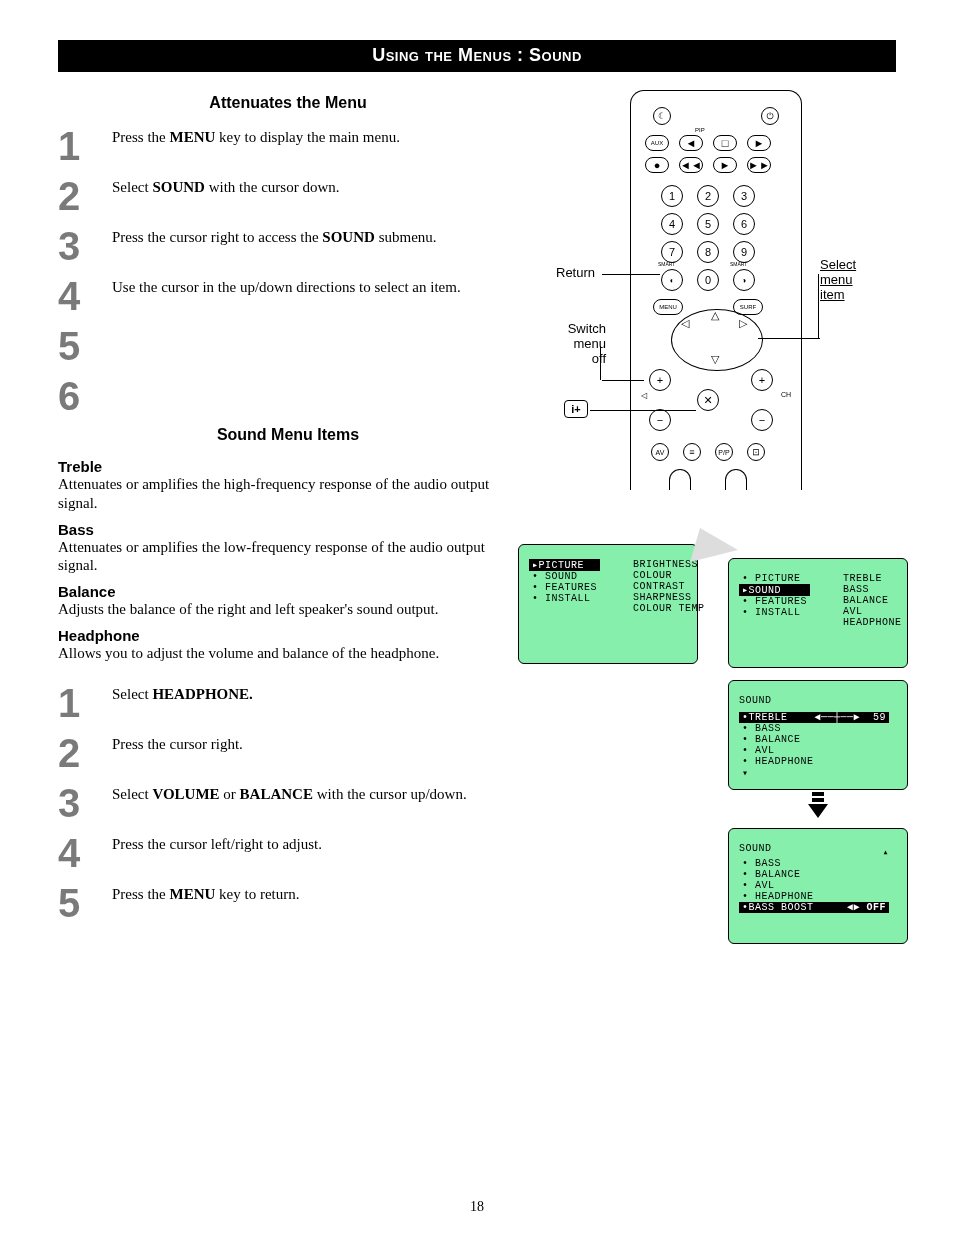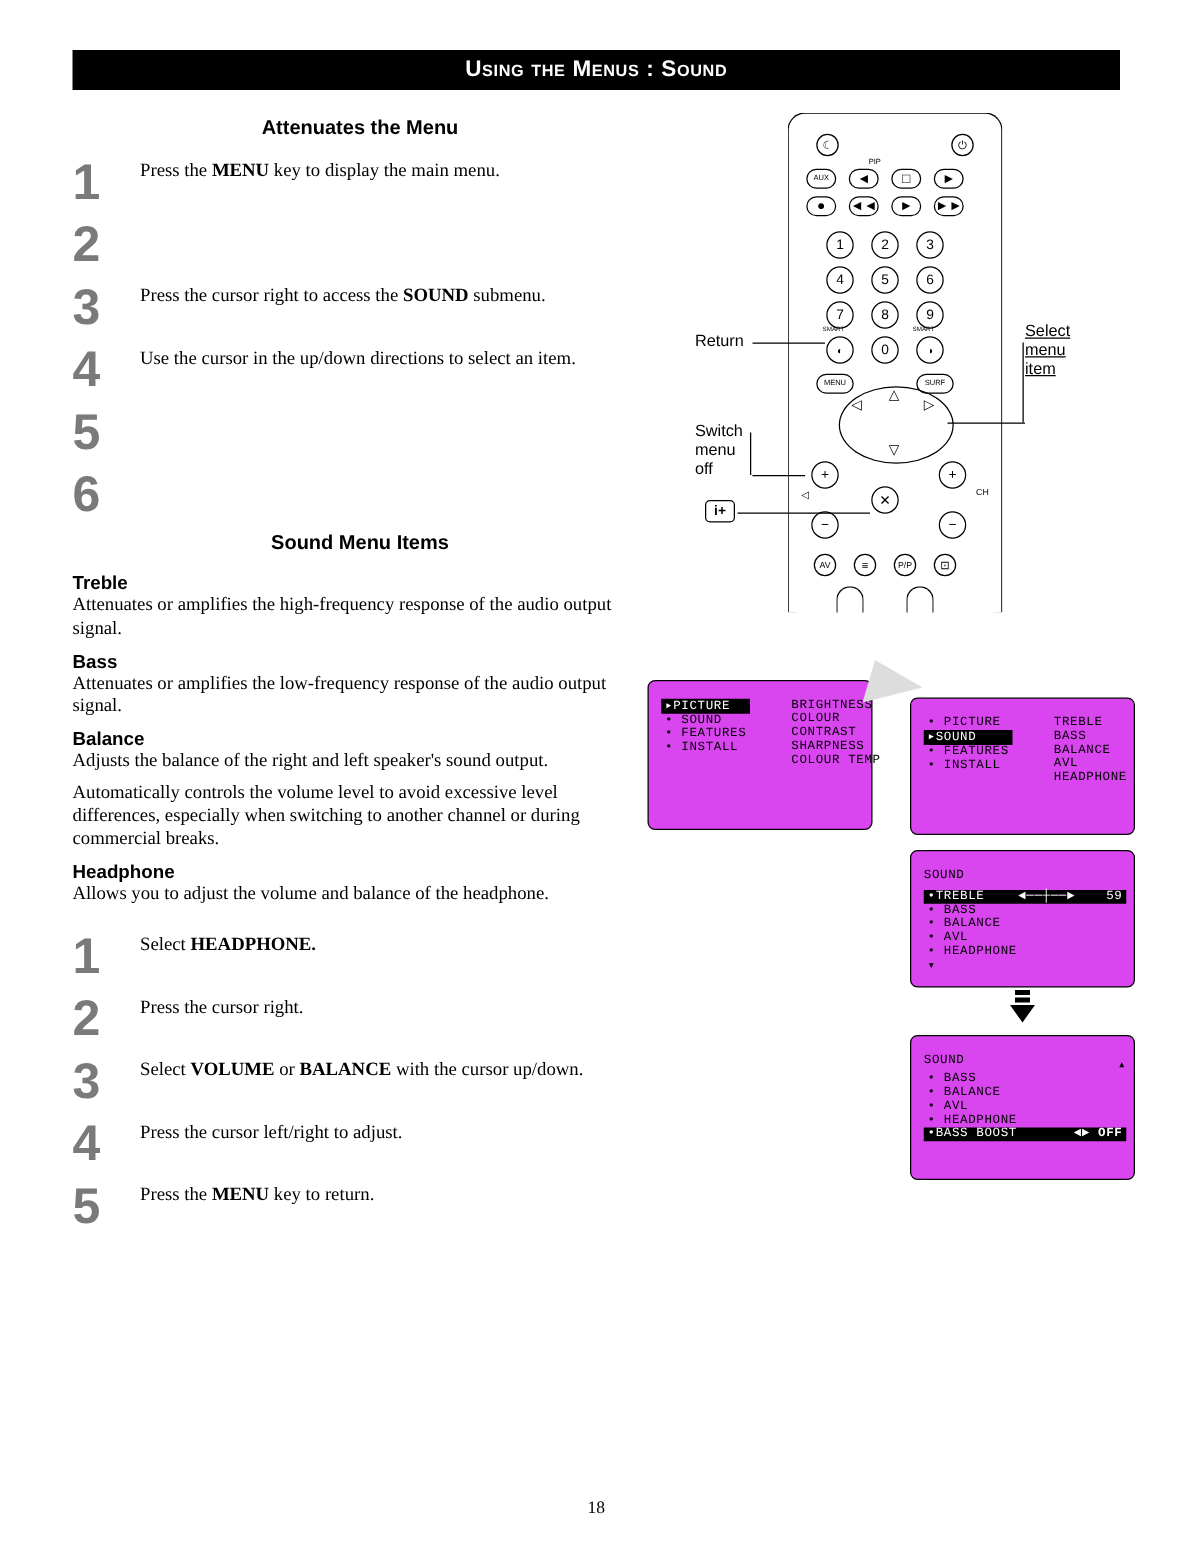--- a/index.html
+++ b/index.html
@@ -124,26 +124,26 @@
     font-size: 11px;
     font-family: Arial, sans-serif;
     display: flex; align-items: center; justify-content: center;
     font-weight: bold;
   }
 
   
   .osd {
     position: absolute;
     border: 1px solid #000;
-    background: #d946ef;
+    background: #86efac;
     border-radius: 6px;
     font-family: "Courier New", monospace;
     font-size: 10px;
     letter-spacing: 0.5px;
-    padding: 14px 6px 18px 10px;
+    padding: 14px 18px 18px 10px;
   }
   .osd .row { display: flex; gap: 30px; }
   .osd ul { list-style: none; }
   .osd li { padding: 0 3px; white-space: nowrap; }
   .osd li::before { content: "• "; }
   .osd li.noli::before { content: ""; }
   .osd .hl { background: #000; color: #fff; }
   .osd .title { margin-bottom: 6px; }
   .osd-arrow {
     position: absolute;
@@ -181,20 +181,23 @@
     <div class="section-h">Attenuates the Menu</div>
 
     <div class="step">
       <div class="step-num">1</div>
       <div class="step-text">
         <span>Press the </span><span class="bold">MENU</span><span> key to display the main menu.</span>
       </div>
     </div>
     <div class="step">
       <div class="step-num">2</div>
+      <div class="step-text">
+        <span>Select </span><span class="bold">SOUND</span><span> with the cursor down.</span>
+      </div>
     </div>
     <div class="step">
       <div class="step-num">3</div>
       <div class="step-text">
         <span>Press the cursor right to access the </span><span class="bold">SOUND</span><span> submenu.</span>
       </div>
     </div>
     <div class="step">
       <div class="step-num">4</div>
       <div class="step-text"><span>Use the cursor in the up/down directions to select an item.</span></div>
@@ -210,21 +213,20 @@
 
     <div class="item-h">Treble</div>
     <div class="item-p">Attenuates or amplifies the high-frequency response of the audio output signal.</div>
 
     <div class="item-h">Bass</div>
     <div class="item-p">Attenuates or amplifies the low-frequency response of the audio output signal.</div>
 
     <div class="item-h">Balance</div>
     <div class="item-p">Adjusts the balance of the right and left speaker's sound output.</div>
 
-    <div class="item-p">Automatically controls the volume level to avoid excessive level differences, especially when switching to another channel or during commercial breaks.</div>
 
     <div class="item-h">Headphone</div>
     <div class="item-p">Allows you to adjust the volume and balance of the headphone.</div>
 
     <div style="height:14px;"></div>
 
     <div class="step">
       <div class="step-num">1</div>
       <div class="step-text">
         <span>Select </span><span class="bold">HEADPHONE.</span>
@@ -310,21 +312,21 @@
         <div style="position:absolute; left:94px; top:378px; width:22px; height:22px; border:1.2px solid #000; border-radius:50% 50% 0 0; border-bottom:none;"></div>
       </div>
 
       <div class="lbl" style="left:14px; top:176px;">Return</div>
       <div class="lbl-line" style="left:60px; top:184px; width:58px;"></div>
 
       <div class="lbl" style="left:278px; top:168px; width:50px;text-decoration:underline;">Select menu item</div>
       <div class="lbl-line" style="left:216px; top:248px; width:62px;"></div>
       <div style="position:absolute; left:276px; top:184px; height:64px; border-left:1px solid #000;"></div>
 
-      <div class="lbl" style="left:14px; top:248px; width:50px;">Switch menu off</div>
+      <div class="lbl" style="left:14px; top:232px; width:50px;text-align:right;">Switch menu off</div>
       <div class="lbl-line" style="left:60px; top:290px; width:42px;"></div>
       <div style="position:absolute; left:58px; top:256px; height:34px; border-left:1px solid #000;"></div>
 
       <div class="info-icon" style="left:22px; top:310px;">i+</div>
       <div class="lbl-line" style="left:48px; top:320px; width:106px;"></div>
     </div>
 
     <div class="osd" style="left:-20px; top:454px; width:180px; height:120px;">
       <div class="row">
         <ul>

